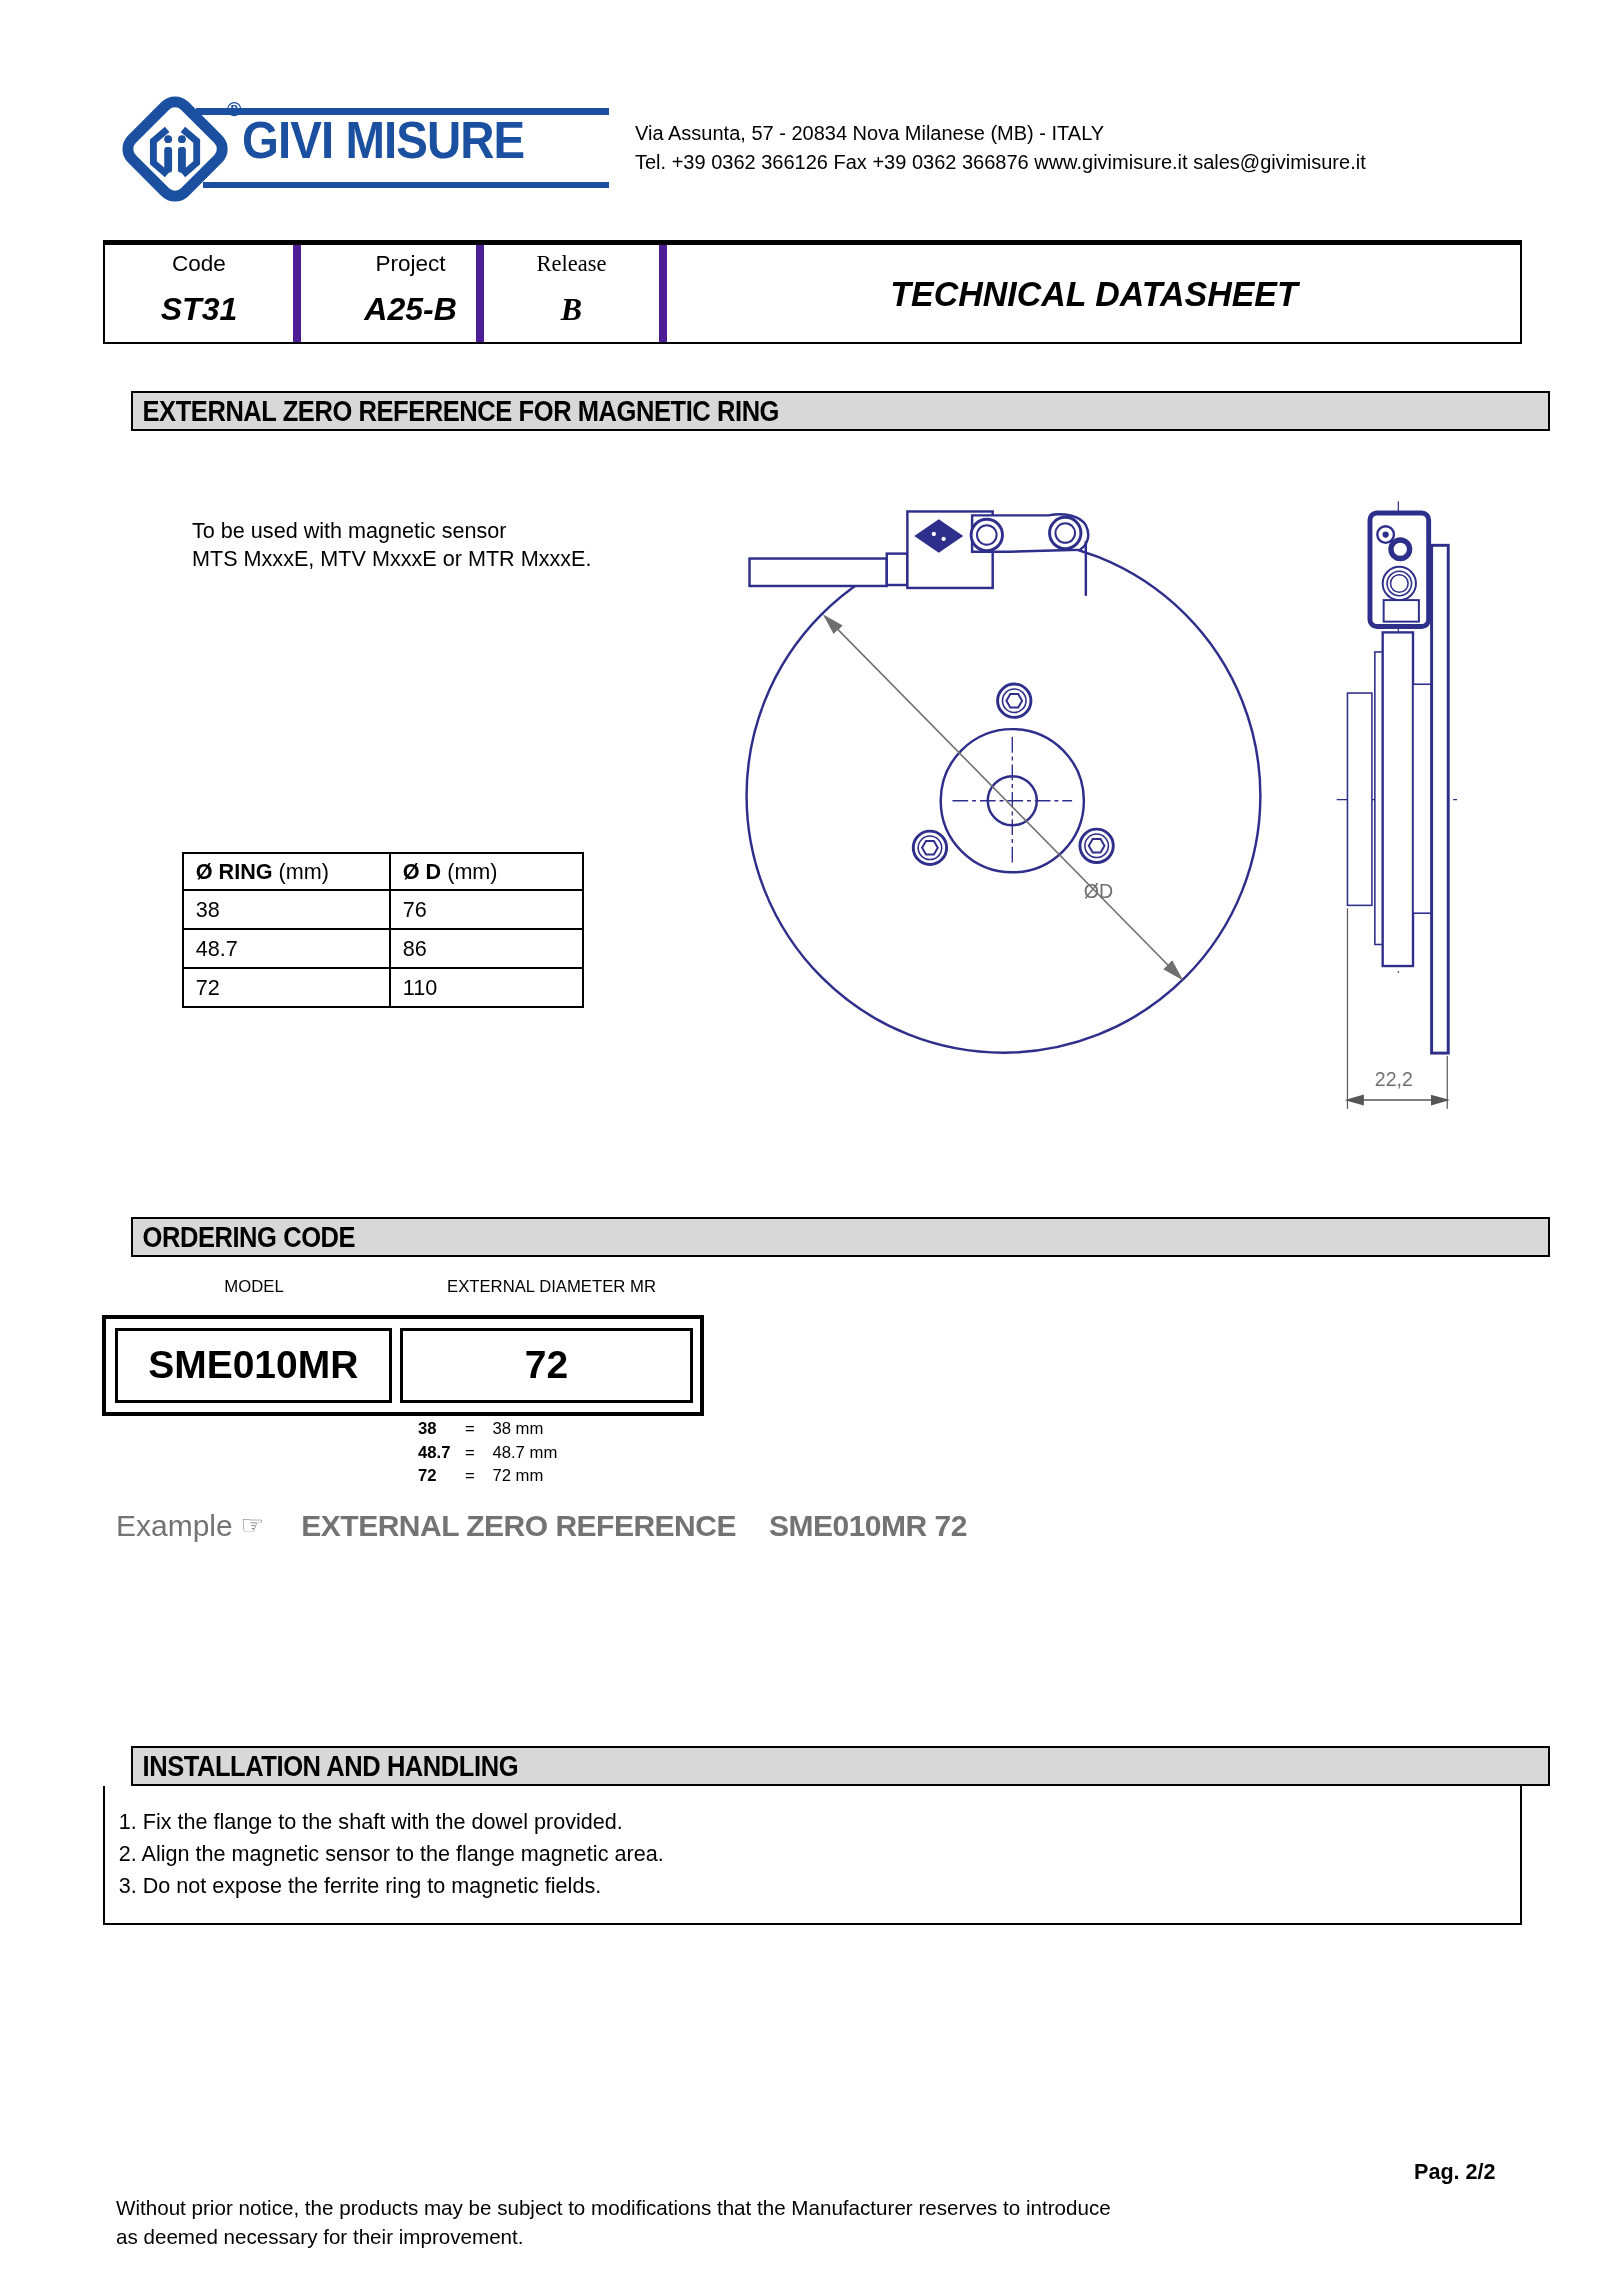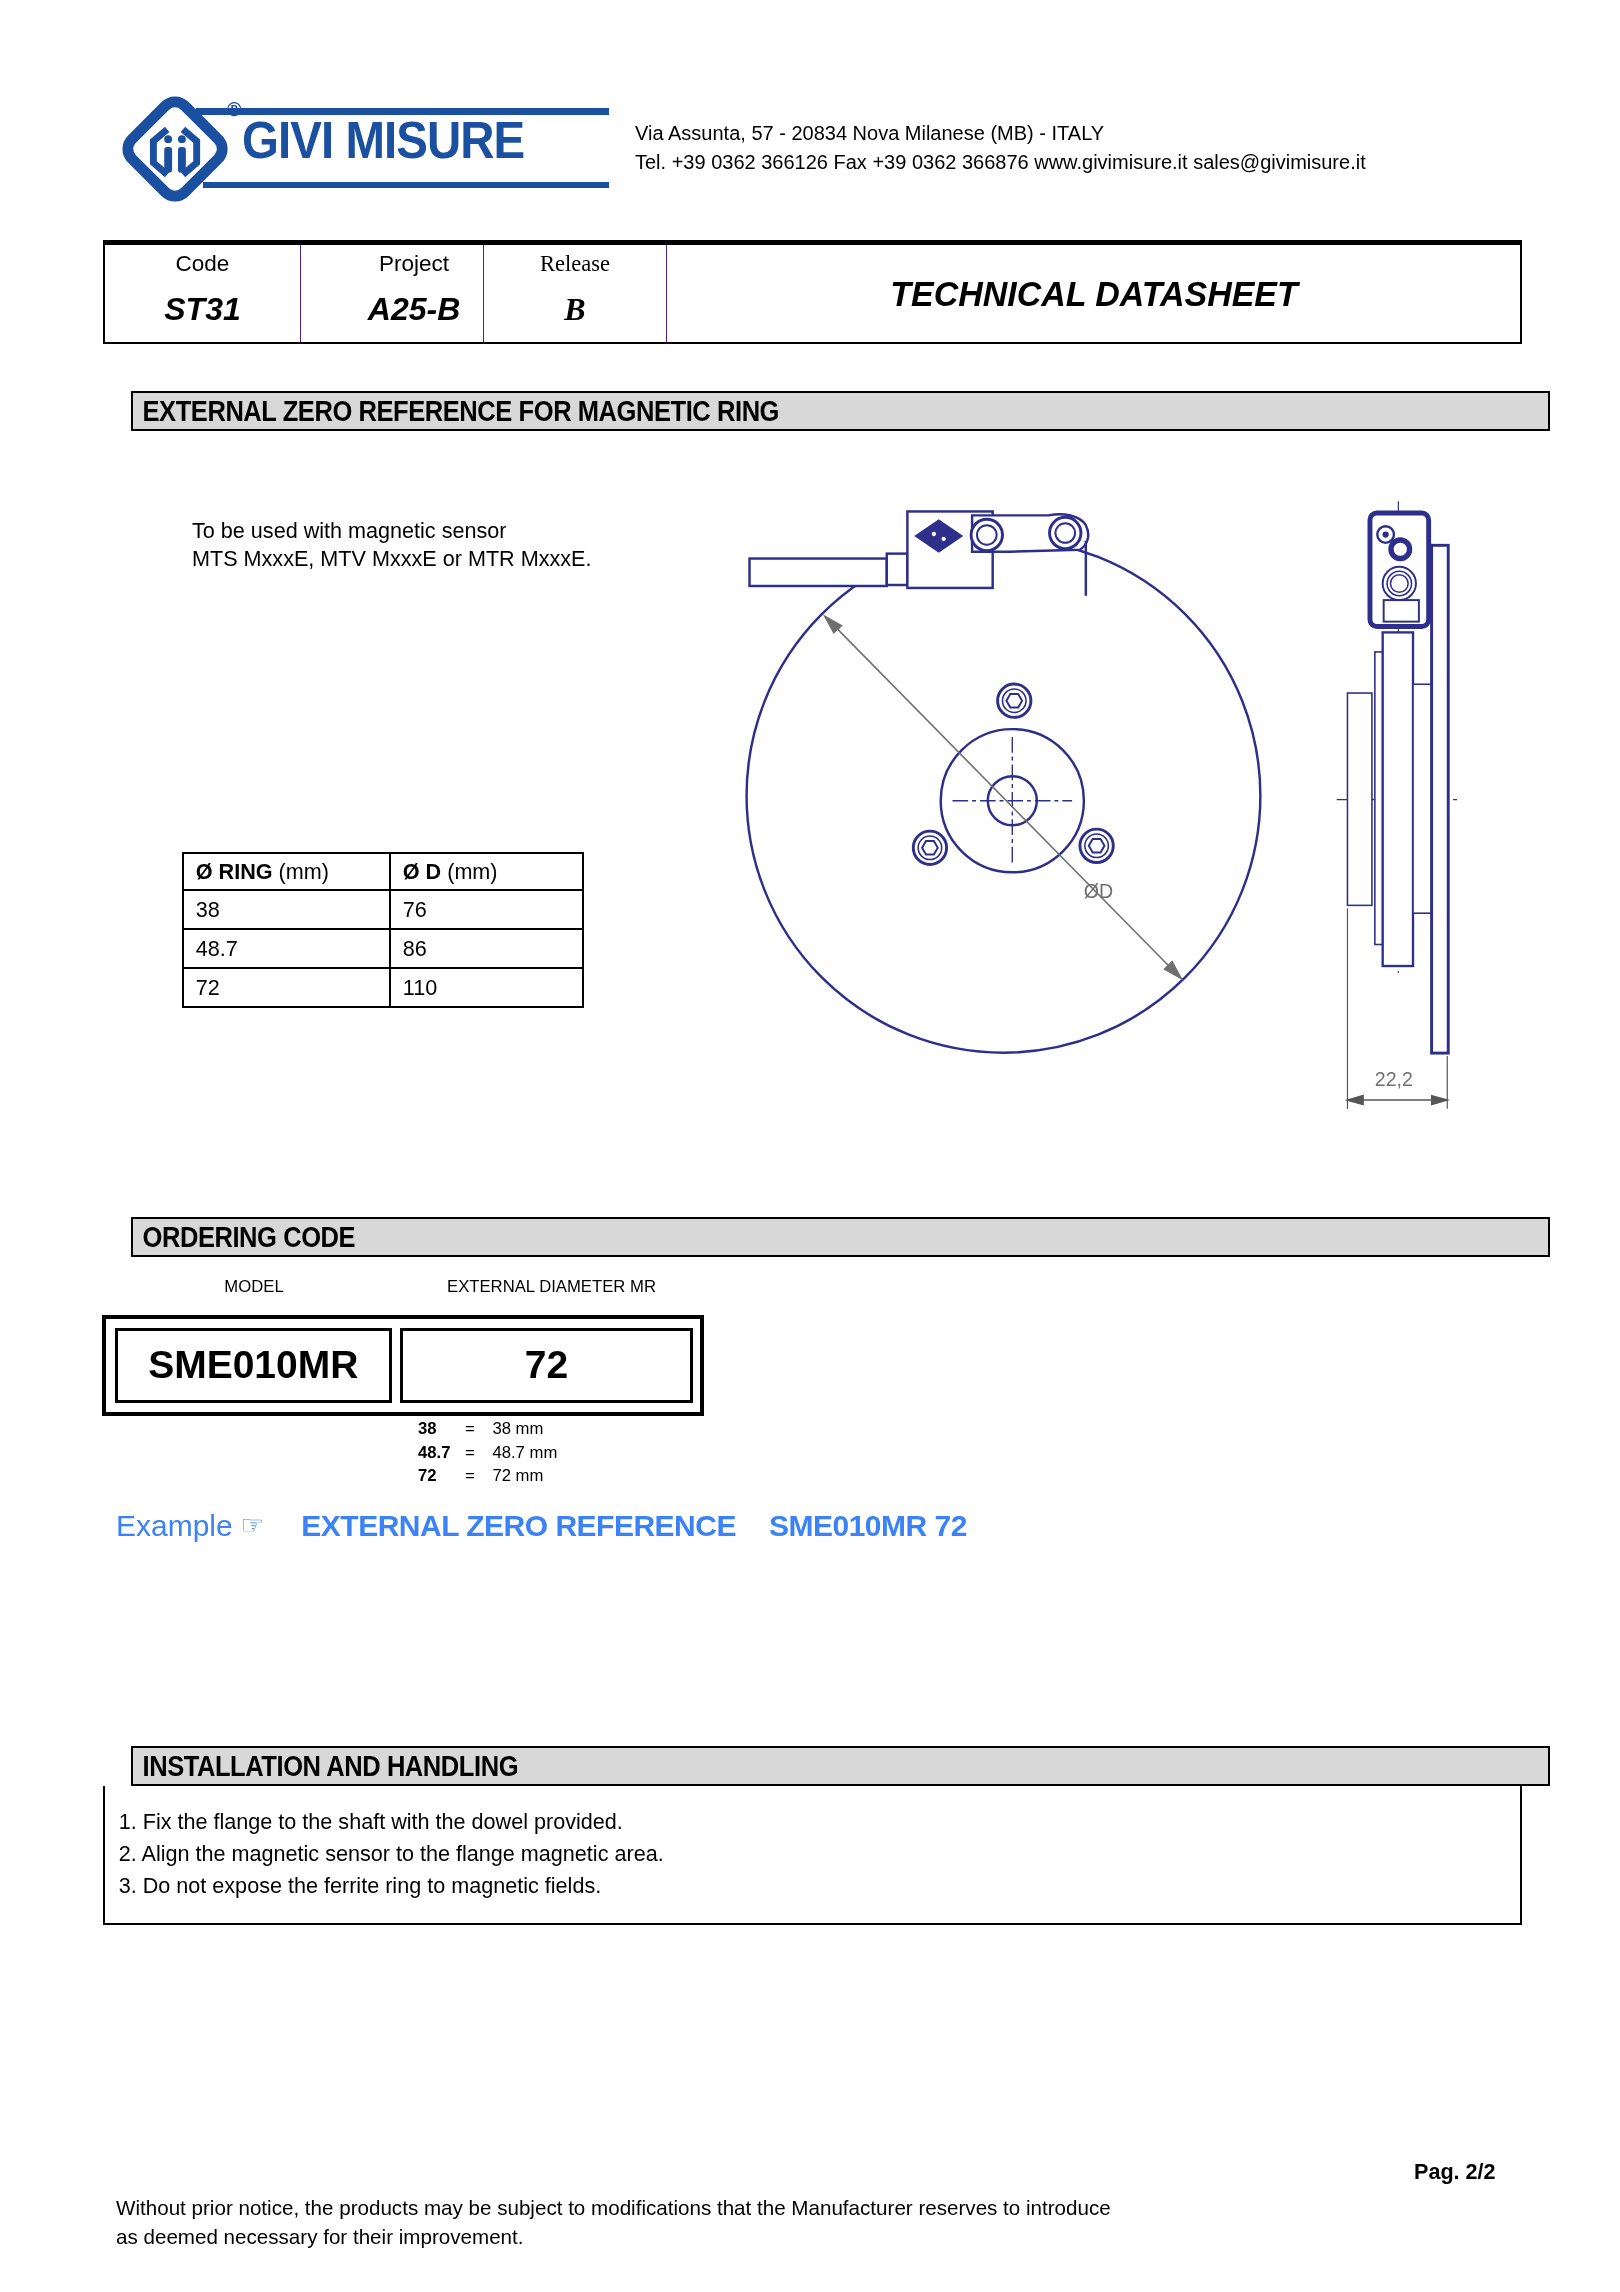--- a/index.html
+++ b/index.html
@@ -18,21 +18,21 @@
   }
   .reg-mark{position:absolute;left:265px;top:98px;font-size:19.6px;color:#1b4f9f;font-weight:bold;}
   .address{position:absolute;left:635px;top:119px;font-size:20px;line-height:29px;white-space:nowrap;}
 
   
   .doc-table{
     position:absolute;left:103px;top:240px;width:1419px;height:104px;
     border:2px solid #000;border-top:5.9px solid #000;border-bottom:2.9px solid #000;
     display:flex;box-sizing:border-box;
   }
-  .doc-col{border-right:1px solid #4c1d95;display:flex;flex-direction:column;align-items:center;box-sizing:border-box;}
+  .doc-col{border-right:8px solid #4c1d95;display:flex;flex-direction:column;align-items:center;box-sizing:border-box;}
   .doc-col.last{border-right:none;flex:1;}
   .doc-head{font-size:22.5px;margin-top:5.9px;}
   .doc-val{font-size:32px;font-weight:bold;font-style:italic;margin-top:13.7px;text-align:center;}
   .doc-title{font-size:35px;font-weight:bold;font-style:italic;margin-top:29px;transform:scaleX(0.97);white-space:nowrap;}
 
   
   .bar{
     position:absolute;left:103px;width:1419px;height:40px;background:#d8d8d8;
     border:2px solid #000;box-sizing:border-box;display:flex;align-items:center;margin-left:28px;
   }
@@ -66,21 +66,21 @@
     position:absolute;border:3.9px solid #000;box-sizing:border-box;
     display:flex;align-items:center;justify-content:center;
     font-size:39px;font-weight:bold;background:#fff;
   }
   .legend{position:absolute;left:418px;top:1417px;font-size:16.7px;line-height:23.5px;}
   .legend-row span{display:inline-block;}
   .legend-code{width:47px;font-weight:bold;}
   .legend-eq{width:27.4px;}
 
   
-  .example{position:absolute;left:116px;top:1509px;font-size:30px;color:#3b82f6;white-space:nowrap;}
+  .example{position:absolute;left:116px;top:1509px;font-size:30px;color:#737373;white-space:nowrap;}
   .example .hand{font-size:26.5px;margin-left:7.8px;vertical-align:2px;}
   .example .ex-bold{font-weight:bold;margin-left:37px;letter-spacing:-0.5px;}
   .example .ex-bold2{font-weight:bold;margin-left:33px;letter-spacing:-0.5px;}
 
   
   .install-box{
     position:absolute;left:103px;top:1786px;width:1419px;height:139px;
     border:2.9px solid #000;border-top:none;box-sizing:border-box;
   }
   .install-items{position:absolute;left:13.7px;top:19.6px;font-size:21.6px;line-height:32px;white-space:nowrap;}

